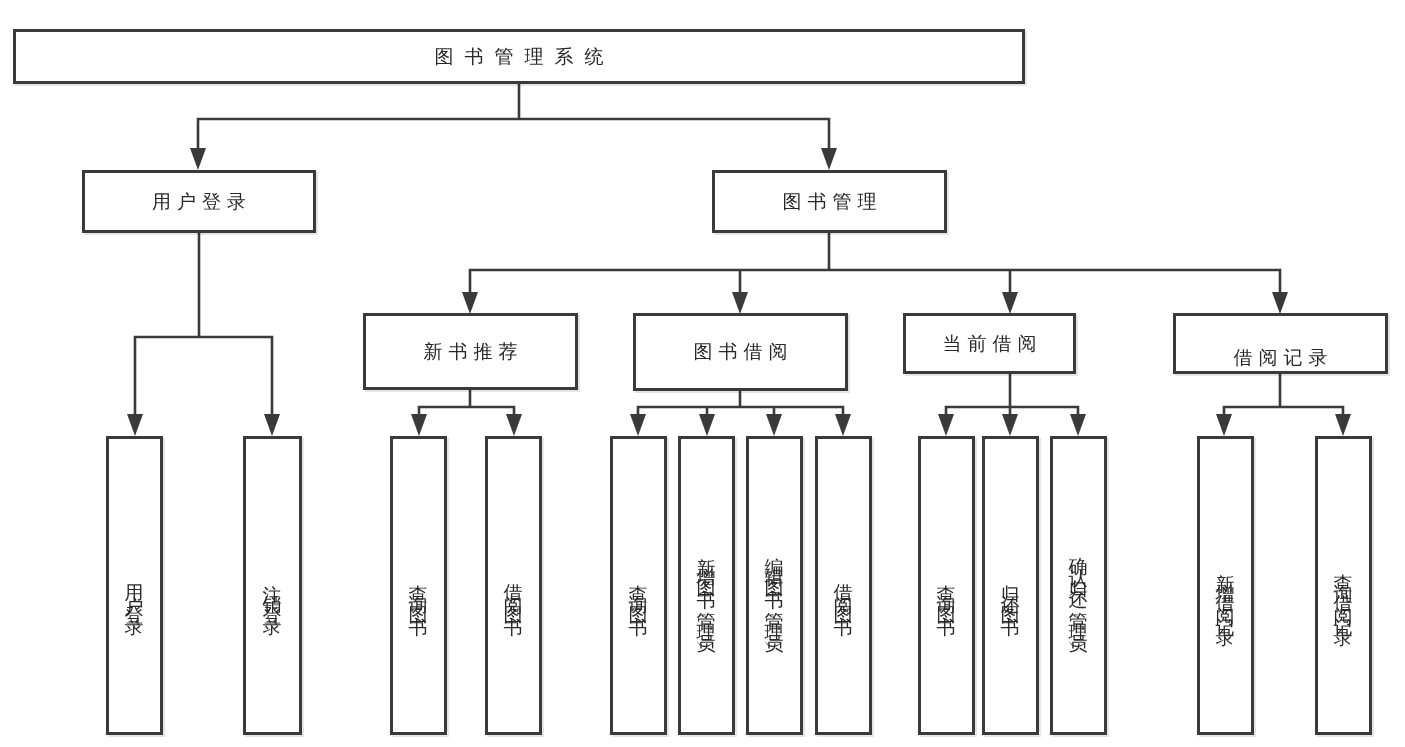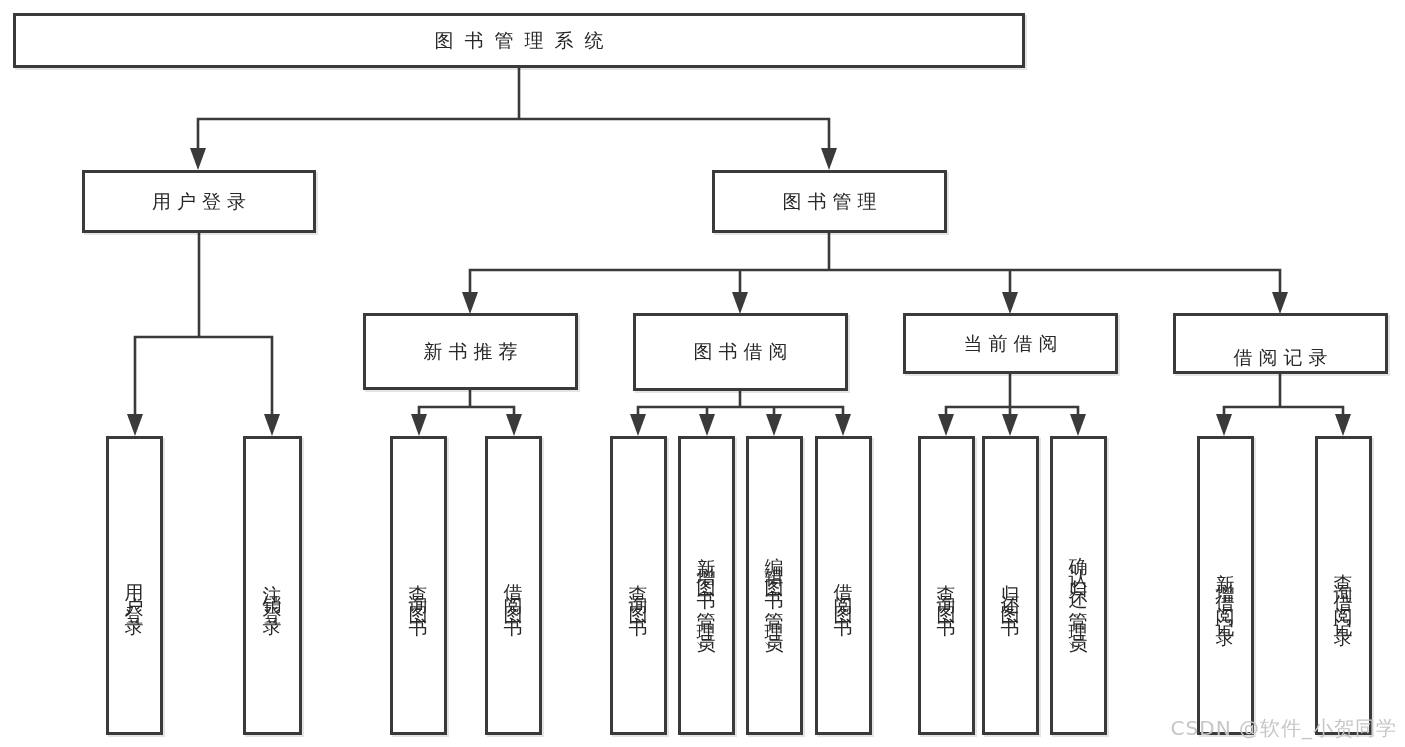--- a/index.html
+++ b/index.html
@@ -20,21 +20,21 @@
     position:absolute;
     box-sizing:border-box;
     border:3px solid var(--line);
     background:#ffffff;
     display:flex;align-items:center;justify-content:center;
     font-size:19px;color:var(--text);
     letter-spacing:6px;padding-left:6px;
     box-shadow:2px 2px 0 rgba(0,0,0,0.10);
     z-index:2;
   }
-  .hbox.root{letter-spacing:11px;padding-left:11px;}
+  .hbox.root{letter-spacing:11px;padding-left:11px;margin-top:16px;}
   .vbox{
     position:absolute;
     top:436px;height:299px;width:57px;
     box-sizing:border-box;
     border:3px solid var(--line);
     background:#ffffff;
     display:flex;align-items:center;justify-content:center;
     box-shadow:2px 2px 0 rgba(0,0,0,0.10);
     z-index:2;
   }
@@ -122,21 +122,21 @@
   <div class="hbox" style="left:712px;top:170px;width:235px;height:63px;">
     <span>图书管理</span>
   </div>
 
   <div class="hbox" style="left:363px;top:313px;width:215px;height:77px;">
     <span>新书推荐</span>
   </div>
   <div class="hbox" style="left:633px;top:313px;width:215px;height:78px;">
     <span>图书借阅</span>
   </div>
-  <div class="hbox" style="left:903px;top:313px;width:215px;height:61px;">
+  <div class="hbox" style="left:903px;top:313px;width:173px;height:61px;">
     <span>当前借阅</span>
   </div>
   <div class="hbox" style="left:1173px;top:313px;width:215px;height:61px;align-items:flex-end;">
     <span>借阅记录</span>
   </div>
 
   <div class="vbox" style="left:106px;">
     <span class="vtext">用户登录</span>
   </div>
   <div class="vbox" style="left:243px;width:59px;">
@@ -173,15 +173,14 @@
     <span class="vtext">确认归还（管理员）</span>
   </div>
 
   <div class="vbox" style="left:1197px;">
     <span class="vtext">新增借阅记录</span>
   </div>
   <div class="vbox" style="left:1315px;">
     <span class="vtext">查询借阅记录</span>
   </div>
 
-  <div class="watermark">CSDN @软件_小贺同学</div>
 
 </div>
 
 </body></html>

